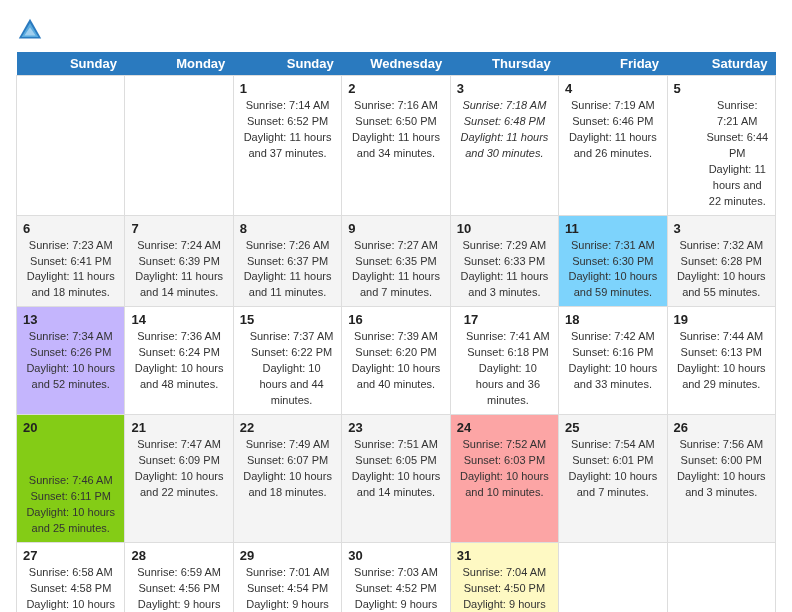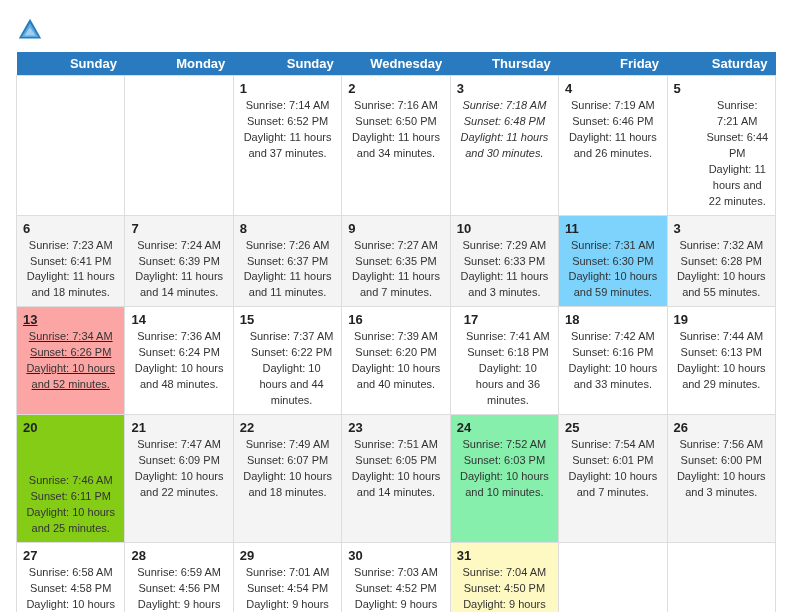--- a/index.html
+++ b/index.html
@@ -198,21 +198,21 @@
 Daylight: 10 hours and 59 minutes.</div>
         </td>
         <td style="background: rgb(244, 244, 244);">
           <span class="day-num">3</span>
           <div class="cell-info" style="white-space: pre-line;">Sunrise: 7:32 AM
 Sunset: 6:28 PM
 Daylight: 10 hours and 55 minutes.</div>
         </td>
       </tr>
       <tr>
-        <td style="background: #fca5a5; text-decoration: underline;">
+        <td style="background: #c4b5fd;">
           <span class="day-num">13</span>
           <div class="cell-info" style="white-space: pre-line;">Sunrise: 7:34 AM
 Sunset: 6:26 PM
 Daylight: 10 hours and 52 minutes.</div>
         </td>
         <td style="background: rgb(255, 255, 255);">
           <span class="day-num">14</span>
           <div class="cell-info" style="white-space: pre-line;">Sunrise: 7:36 AM
 Sunset: 6:24 PM
 Daylight: 10 hours and 48 minutes.</div>
@@ -266,21 +266,21 @@
           <div class="cell-info" style="white-space: pre-line;">Sunrise: 7:49 AM
 Sunset: 6:07 PM
 Daylight: 10 hours and 18 minutes.</div>
         </td>
         <td style="background: rgb(244, 244, 244);">
           <span class="day-num">23</span>
           <div class="cell-info" style="white-space: pre-line;">Sunrise: 7:51 AM
 Sunset: 6:05 PM
 Daylight: 10 hours and 14 minutes.</div>
         </td>
-        <td style="background: #86efac;">
+        <td style="background: #fca5a5;">
           <span class="day-num">24</span>
           <div class="cell-info" style="white-space: pre-line;">Sunrise: 7:52 AM
 Sunset: 6:03 PM
 Daylight: 10 hours and 10 minutes.</div>
         </td>
         <td style="background: rgb(244, 244, 244);">
           <span class="day-num">25</span>
           <div class="cell-info" style="white-space: pre-line;">Sunrise: 7:54 AM
 Sunset: 6:01 PM
 Daylight: 10 hours and 7 minutes.</div>

